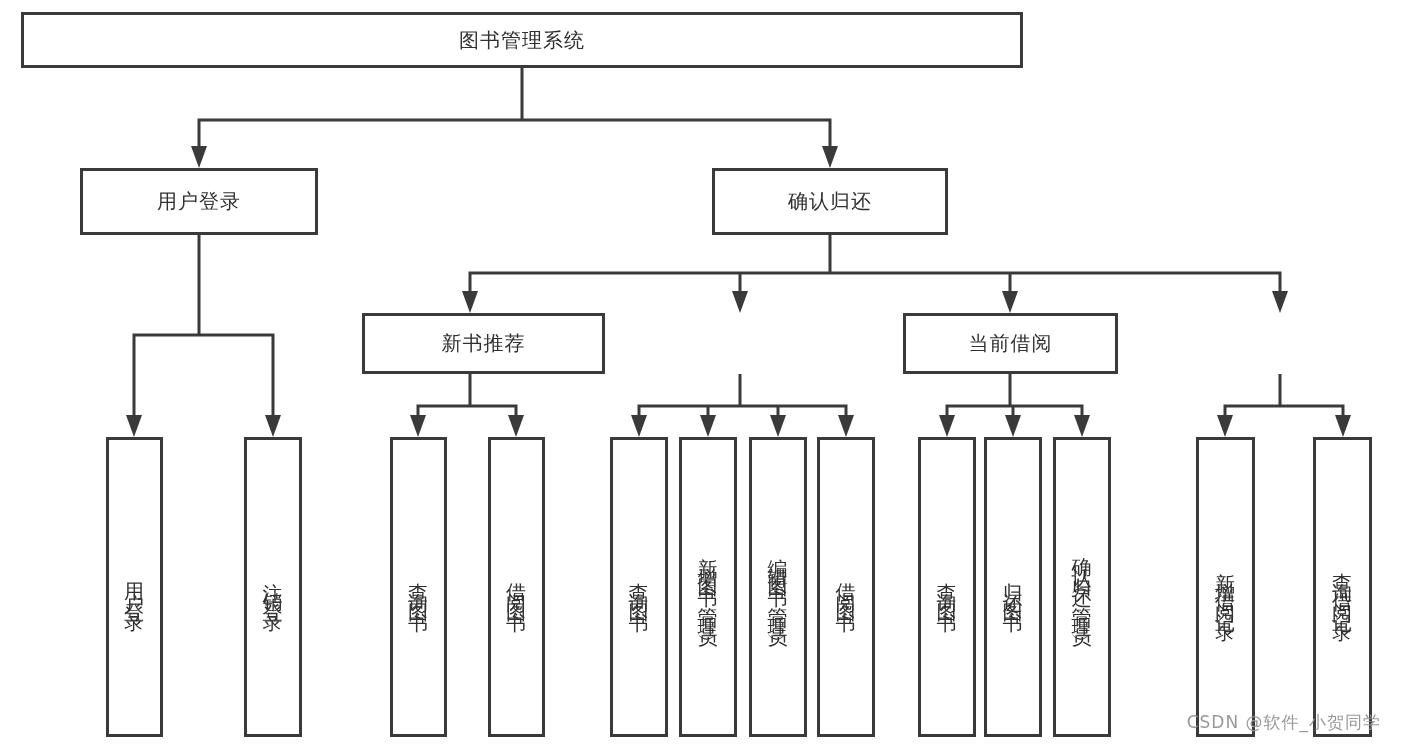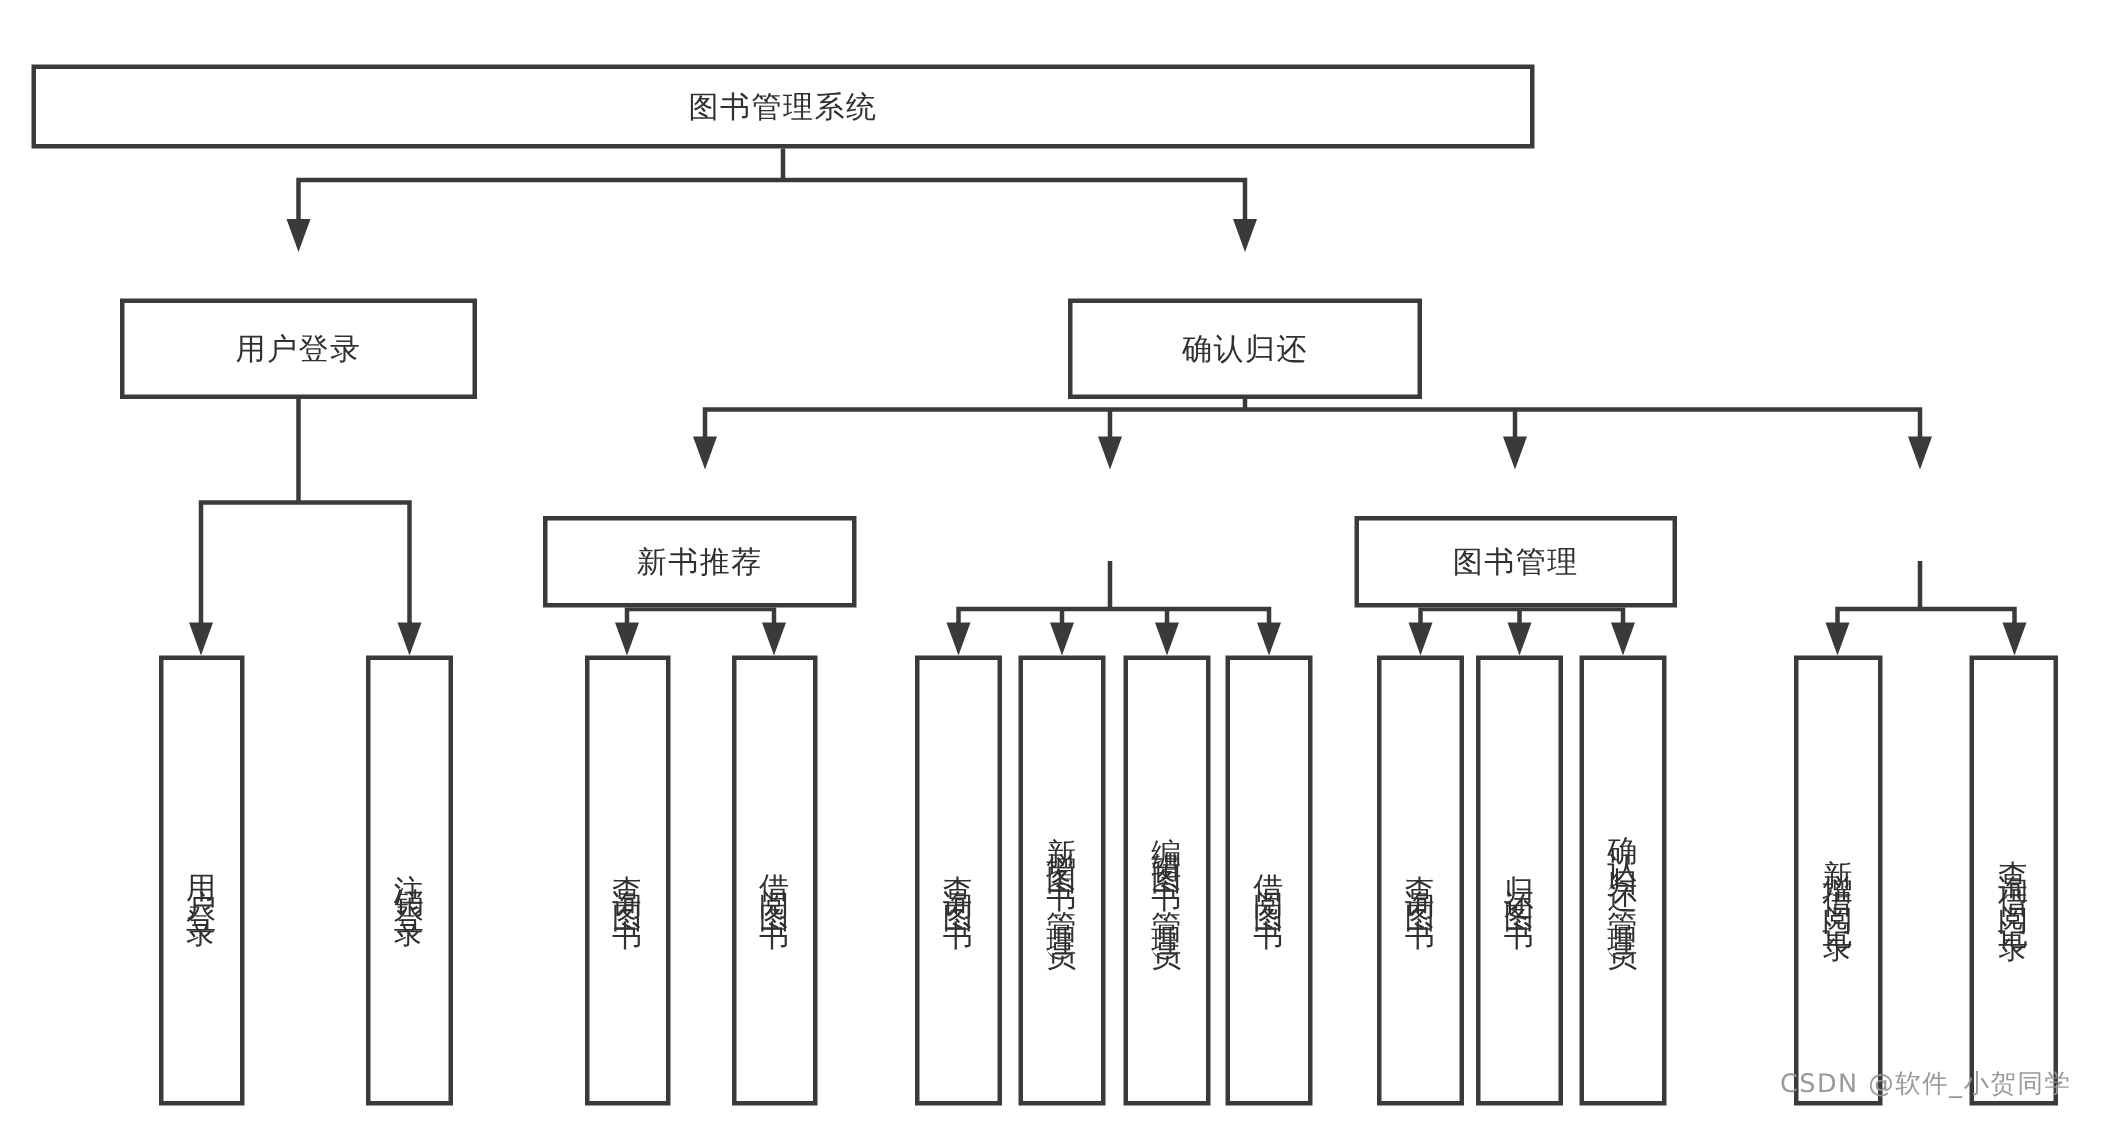--- a/index.html
+++ b/index.html
@@ -24,21 +24,21 @@
     border: 3px solid #3a3a3a;
     background: #ffffff;
     display: flex;
     align-items: center;
     justify-content: center;
     z-index: 2;
     font-size: 20px;
     color: #303030;
     white-space: nowrap;
   }
-  .node.h { letter-spacing: 1px; margin-top: 31px; }
+  .node.h { letter-spacing: 1px; }
   .node.v {
     writing-mode: vertical-rl;
     text-orientation: mixed;
     letter-spacing: 10px;
     line-height: 1;
   }
   .watermark {
     position: absolute;
     right: 24px;
     top: 711px;
@@ -92,22 +92,22 @@
       <polygon points="1217,415 1233,415 1225,437"></polygon>
       <polygon points="1335,415 1351,415 1343,437"></polygon>
     </g>
   </svg>
 
   <div class="node h" style="left:21px; top:12px; width:1002px; height:56px;">图书管理系统</div>
 
   <div class="node h" style="left:80px; top:168px; width:238px; height:67px;">用户登录</div>
   <div class="node h" style="left:712px; top:168px; width:236px; height:67px;">确认归还</div>
 
-  <div class="node h" style="left:362px; top:313px; width:209px; height:61px;">新书推荐</div>
-  <div class="node h" style="left:903px; top:313px; width:215px; height:61px;">图书管理</div>
+  <div class="node h" style="left:362px; top:313px; width:243px; height:61px;">新书推荐</div>
+  <div class="node h" style="left:903px; top:313px; width:215px; height:61px;">当前借阅</div>
 
   <div class="node v" style="left:106px; top:437px; width:57px; height:300px;">用户登录</div>
   <div class="node v" style="left:244px; top:437px; width:58px; height:300px;">注销登录</div>
 
   <div class="node v" style="left:390px; top:437px; width:57px; height:300px;">查询图书</div>
   <div class="node v" style="left:488px; top:437px; width:57px; height:300px;">借阅图书</div>
 
   <div class="node v" style="left:610px; top:437px; width:58px; height:300px;">查询图书</div>
   <div class="node v" style="left:679px; top:437px; width:58px; height:300px;">新增图书（管理员）</div>
   <div class="node v" style="left:749px; top:437px; width:58px; height:300px;">编辑图书（管理员）</div>

